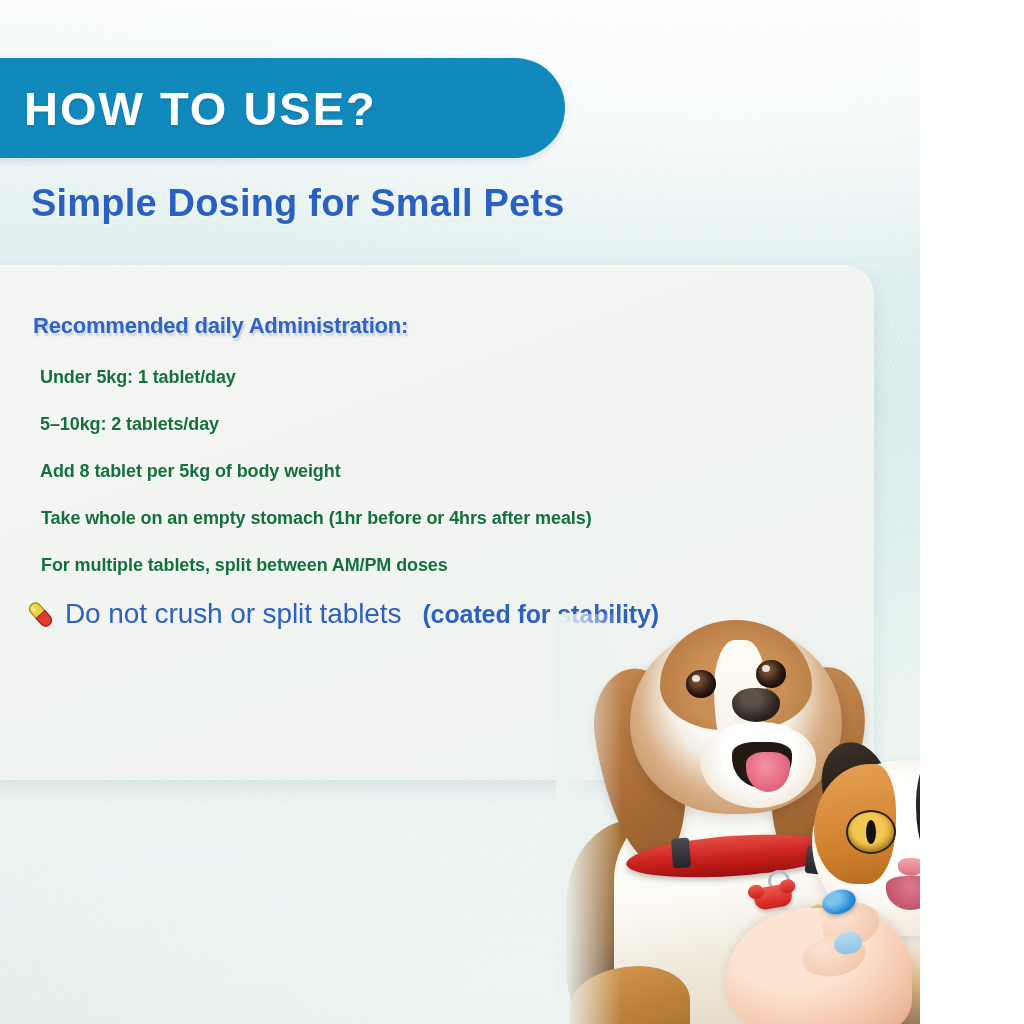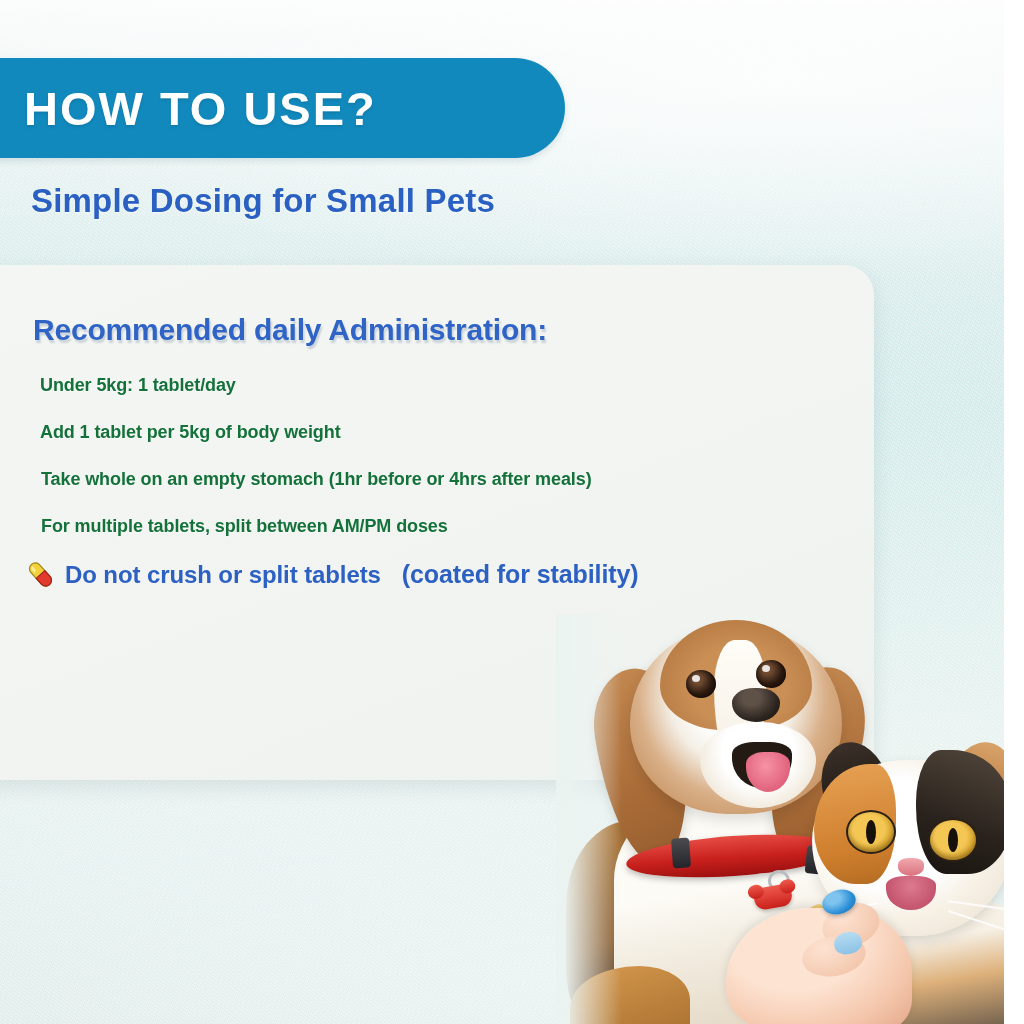--- a/index.html
+++ b/index.html
@@ -10,21 +10,21 @@
   body {
     width: 1024px;
     height: 1024px;
     overflow: hidden;
     font-family: "Liberation Sans", sans-serif;
     background: #ffffff;
   }
 
   #poster {
     position: relative;
-    width: 1004px;
+    width: 920px;
     height: 1024px;
     overflow: hidden;
     background:
       linear-gradient(180deg,
         #fbfdfc 0%,
         #f2f8f7 6%,
         #e4f1f0 17%,
         #d8ecec 28%,
         #d2eaea 40%,
         #d9eeec 52%,
@@ -80,21 +80,21 @@
     line-height: 1;
     text-shadow: 0 2px 3px rgba(0,0,0,.10);
     white-space: nowrap;
   }
 
   #subtitle {
     position: absolute;
     left: 31px;
     top: 182px;
     color: #2a60c2;
-    font-size: 33px;
+    font-size: 38px;
     font-weight: 700;
     letter-spacing: .2px;
     white-space: nowrap;
     text-shadow: 0 1px 2px rgba(255,255,255,.75);
   }
 
   
   #content-card {
     position: absolute;
     left: -42px;
@@ -108,21 +108,21 @@
 
   #card-inner {
     position: absolute;
     left: 75px;
     top: 48px;
     right: 20px;
   }
 
   #card-heading {
     color: #2f63c6;
-    font-size: 30px;
+    font-size: 22px;
     font-weight: 700;
     letter-spacing: -.2px;
     white-space: nowrap;
     text-shadow: 1.5px 2.5px 2px rgba(120,140,160,.34);
     margin-bottom: 28px;
   }
 
   .dose-line {
     color: #14713a;
     font-size: 18px;
@@ -138,22 +138,22 @@
   #note-line {
     display: flex;
     align-items: center;
     gap: 9px;
     margin-top: -4px;
     margin-left: -8px;
     white-space: nowrap;
   }
   #note-text {
     color: #2c60c2;
-    font-size: 24px;
-    font-weight: 700;
+    font-size: 28px;
+    font-weight: 400;
     letter-spacing: -.1px;
   }
   #note-paren {
     color: #2c60c2;
     font-size: 25px;
     font-weight: 700;
     margin-left: 12px;
     letter-spacing: -.1px;
   }
 
@@ -480,22 +480,23 @@
 
   <div id="subtitle">Simple Dosing for Small Pets</div>
 
   <div id="content-card">
     <div id="card-inner">
 
       <div id="card-heading">Recommended daily Administration:</div>
 
       <div class="dose-line indent">Under 5kg: 1 tablet/day</div>
 
-
-      <div class="dose-line indent">Add 1 tablet per 5kg of body weight</div>
+      <div class="dose-line indent">5–10kg: 2 tablets/day</div>
+
+      <div class="dose-line indent">Add 8 tablet per 5kg of body weight</div>
 
       <div class="dose-line wide">Take whole on an empty stomach (1hr before or 4hrs after meals)</div>
 
       <div class="dose-line wide">For multiple tablets, split between AM/PM doses</div>
 
       <div id="note-line">
         <svg class="capsule-icon" viewBox="0 0 32 32">
           <g transform="rotate(-42 16 16)">
             <rect x="10" y="2" width="12" height="28" rx="6" ry="6" fill="#f2d13a" stroke="#9a8418" stroke-width="1.2"></rect>
             <path d="M10 16 h12 v8 a6 6 0 0 1 -6 6 a6 6 0 0 1 -6 -6 z" fill="#e23b2e" stroke="#9e2018" stroke-width="1.2"></path>

